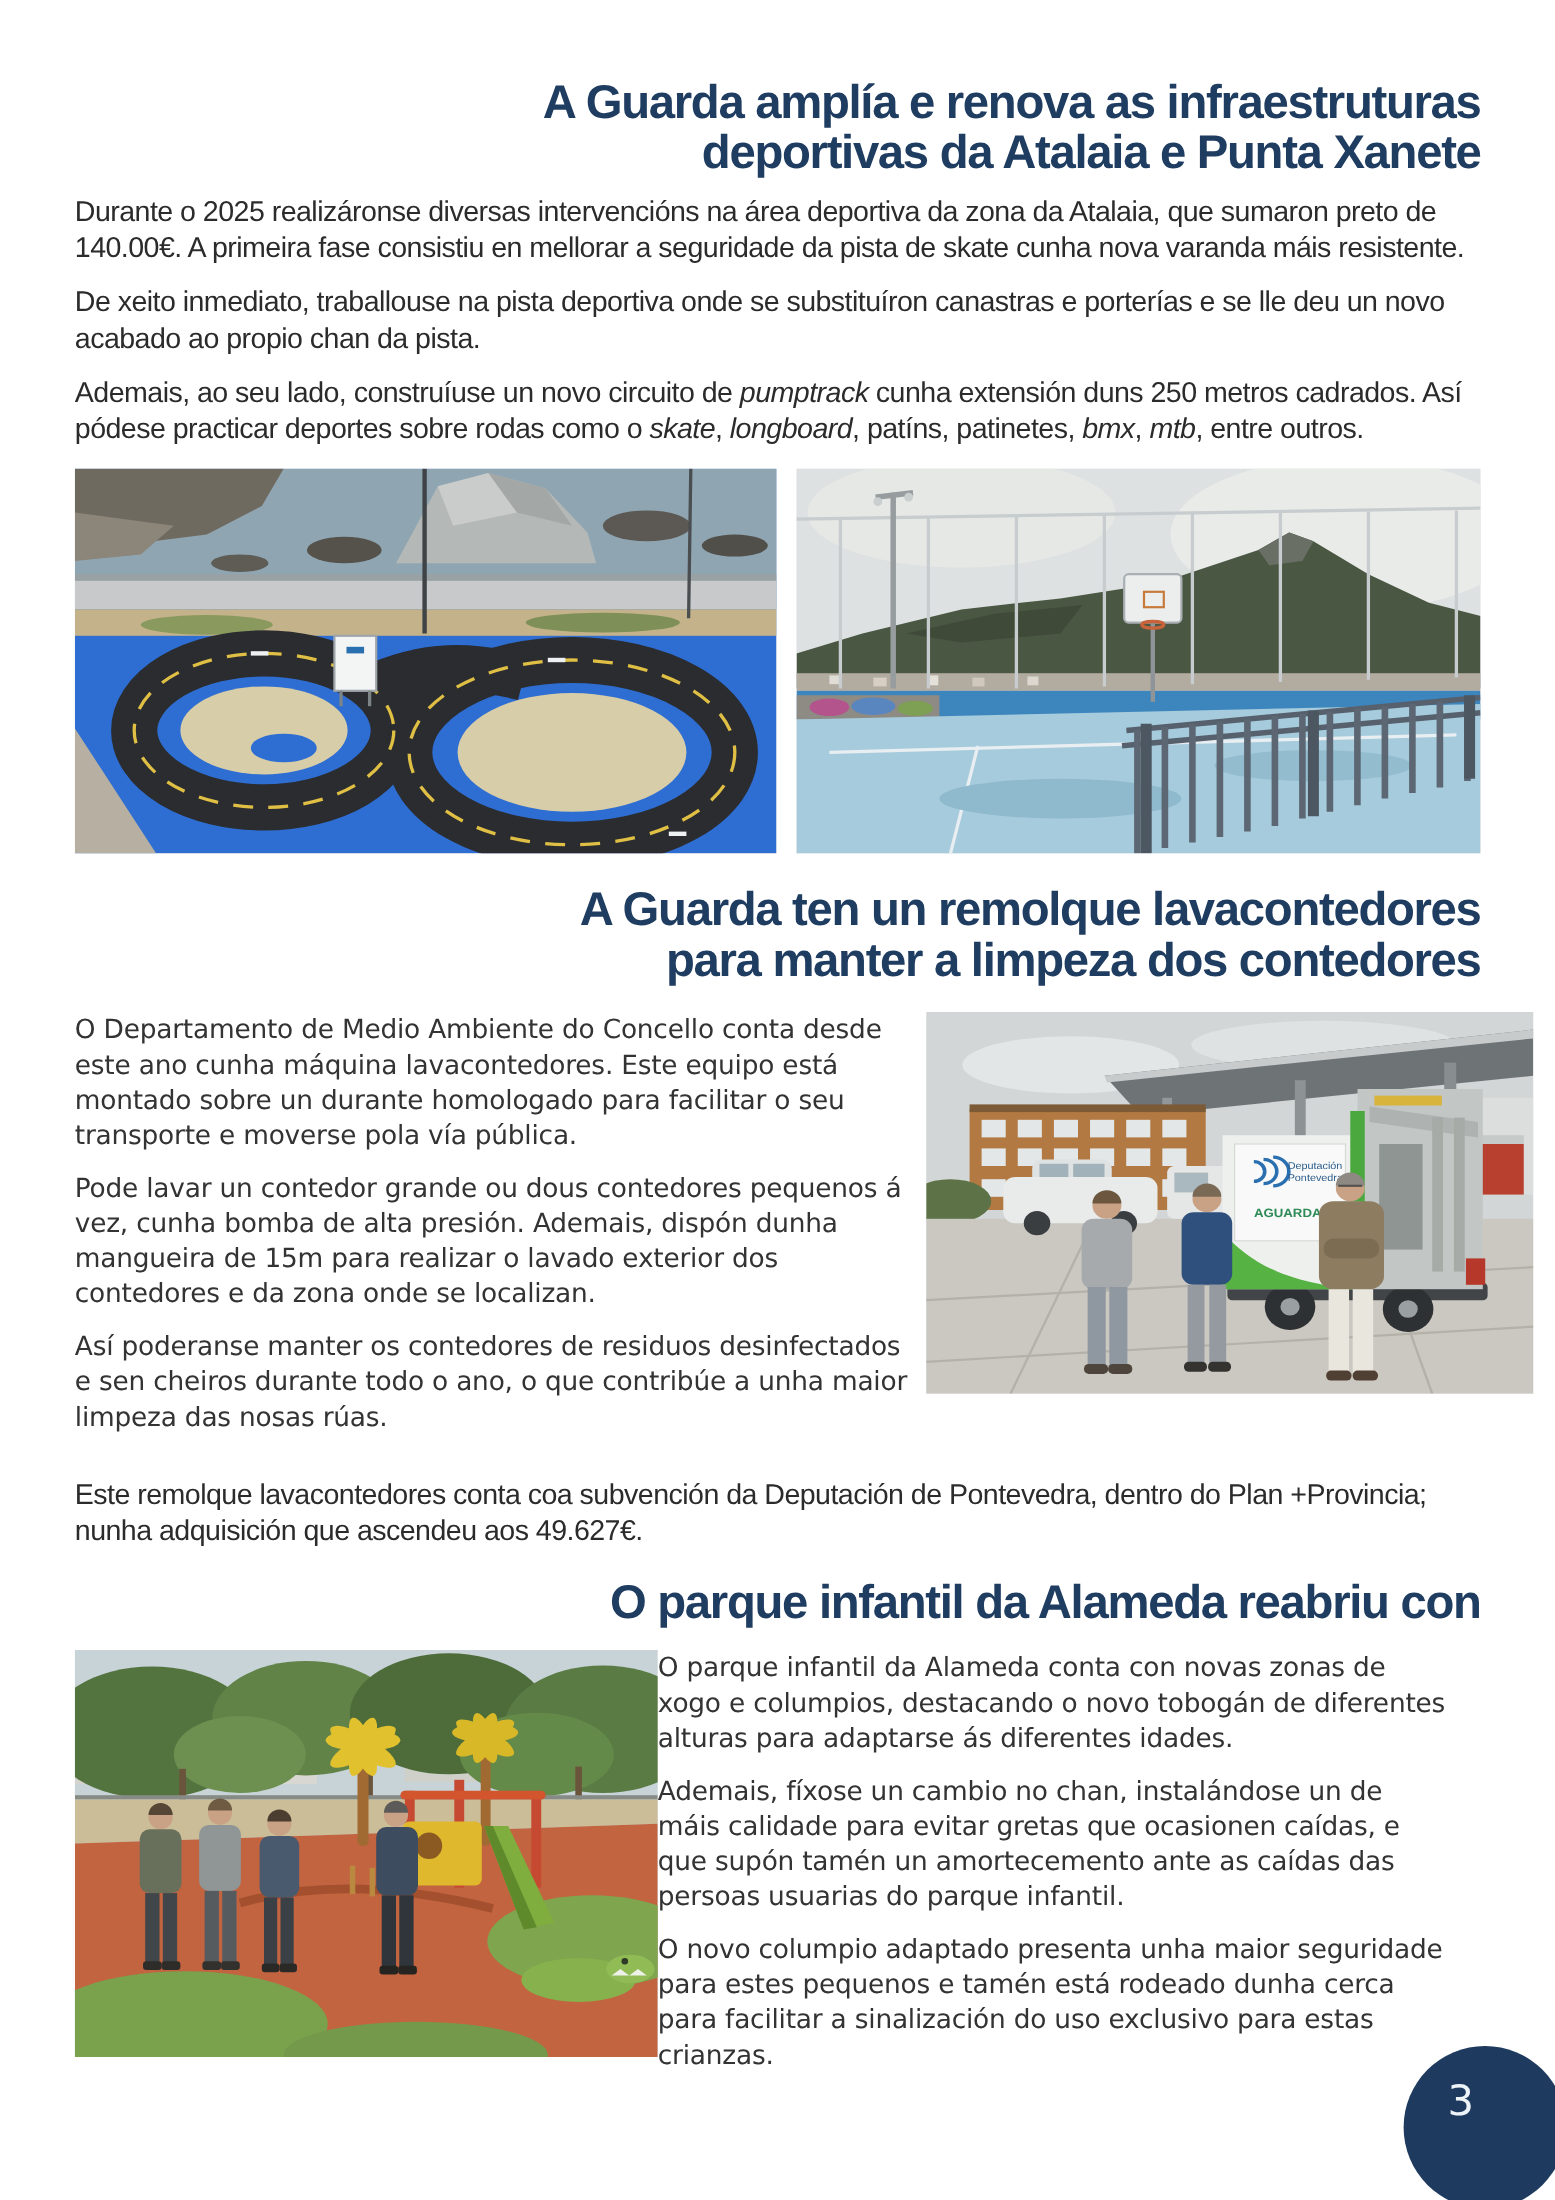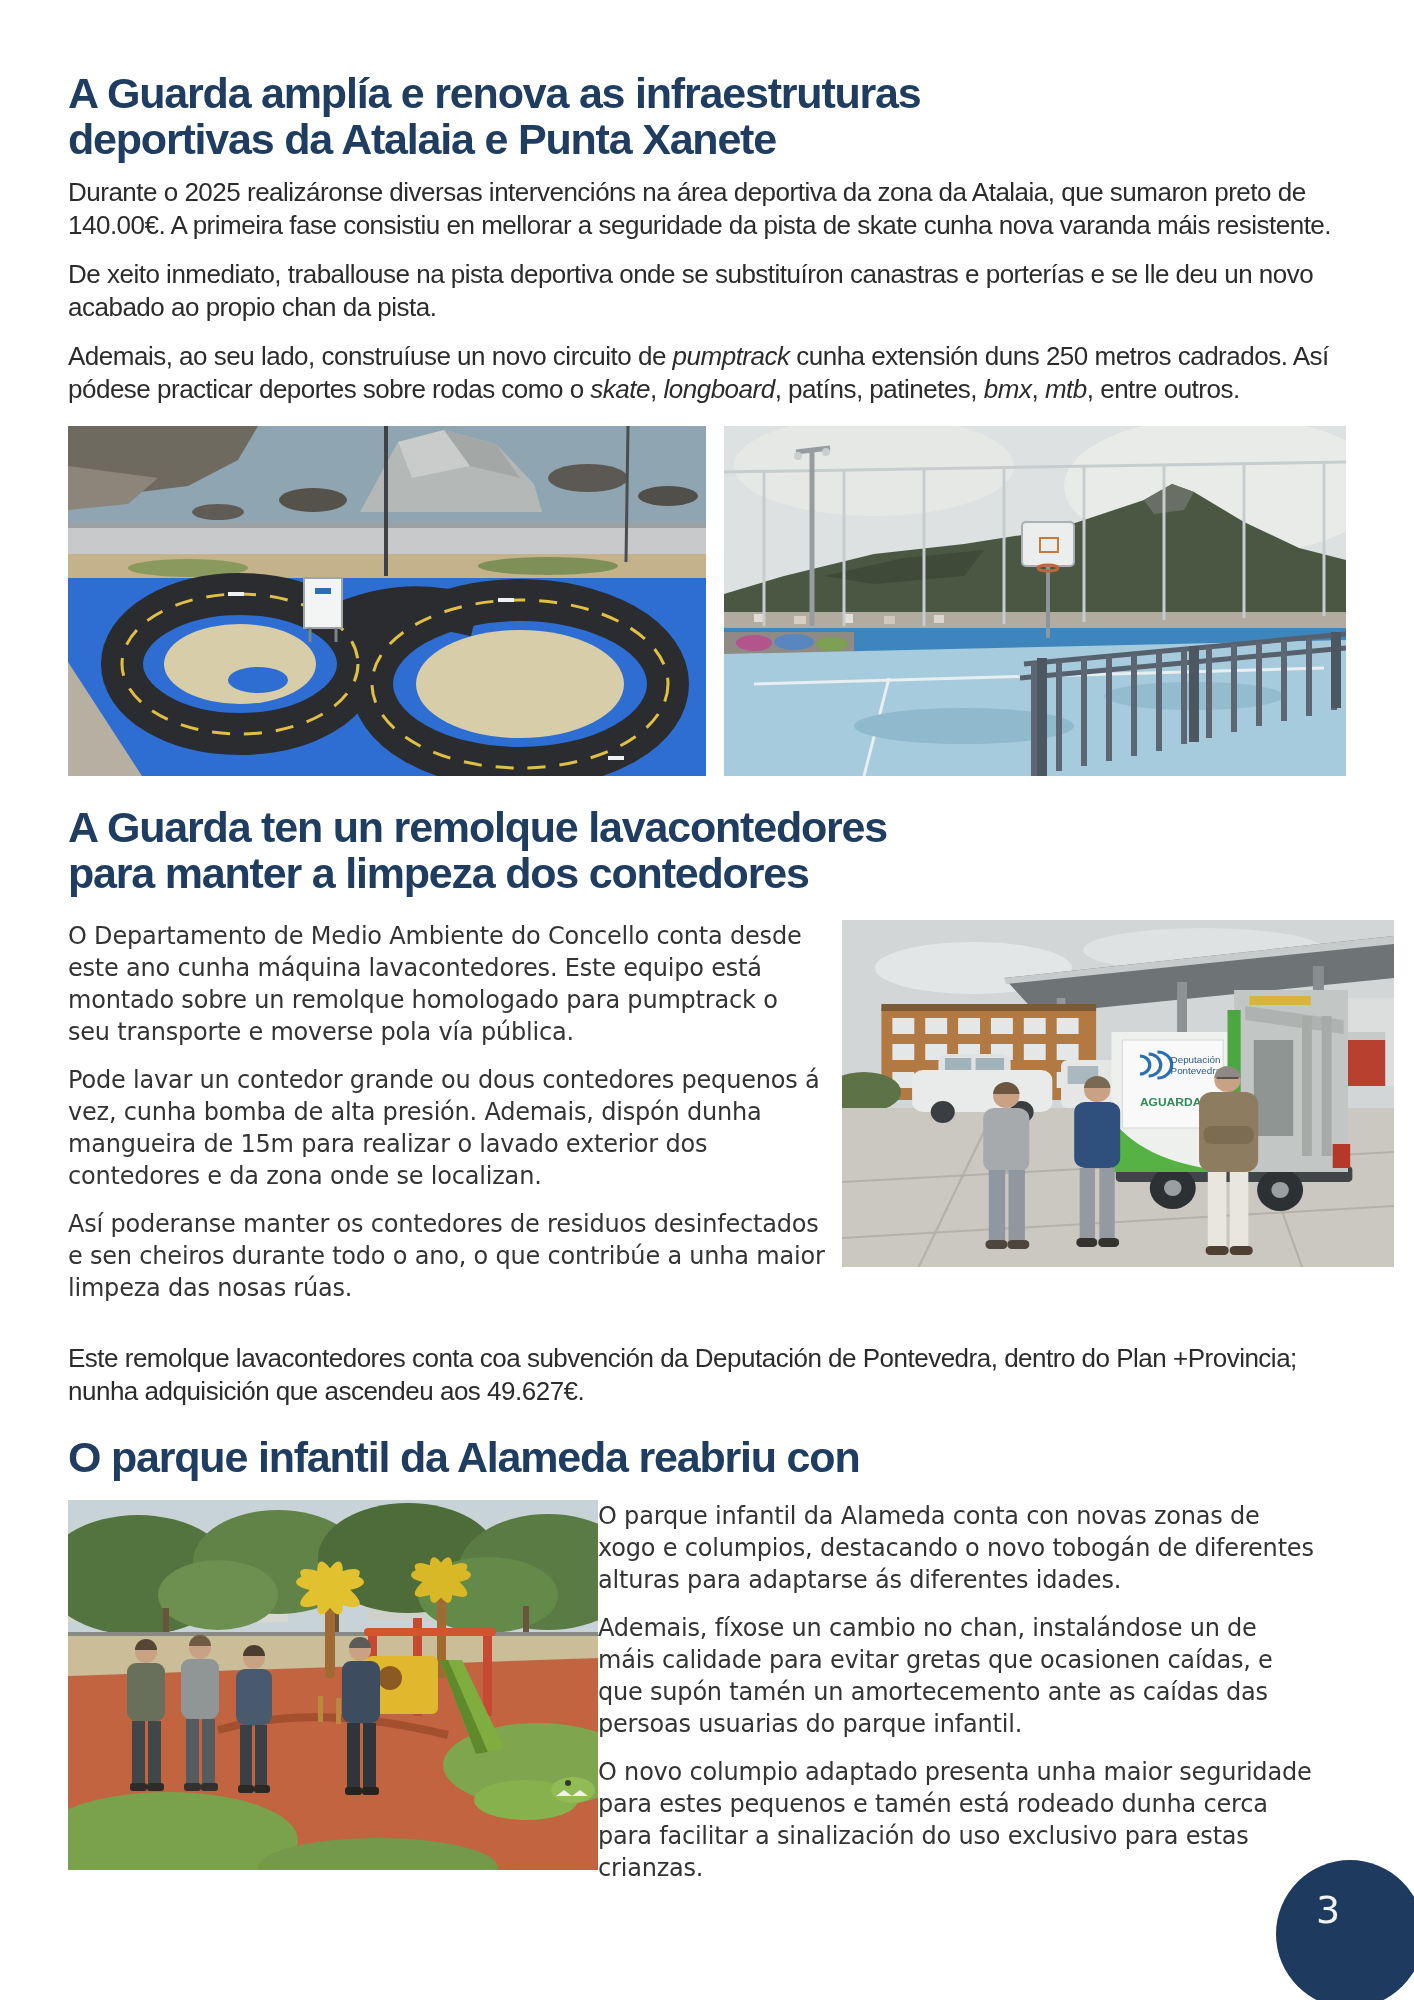--- a/index.html
+++ b/index.html
@@ -15,21 +15,21 @@
   }
   .headline{
     font-family:"Liberation Sans",sans-serif;
     font-weight:700;
     color:#1f3c61;
     font-size:43px;
     line-height:46px;
     letter-spacing:-1.2px;
     margin:0 0 14px 0;
   }
-  .headline div{white-space:nowrap;}
+  .headline div{white-space:nowrap;text-align:right;}
   p{margin:0 0 16px 0;}
   .cond{
     font-family:"Liberation Sans",sans-serif;
     font-size:26px;
     line-height:33px;
     letter-spacing:-0.5px;
     color:#2b2b2b;
   }
   .round{
     font-family:"DejaVu Sans",sans-serif;
@@ -193,21 +193,21 @@
   </section>
 
   <section class="section2">
     <h1 class="headline">
       <div>A Guarda ten un remolque lavacontedores</div>
       <div>para manter a limpeza dos contedores</div>
     </h1>
 
     <div class="media-row">
       <div class="col-text2">
-        <p class="round">O Departamento de Medio Ambiente do Concello conta desde este ano cunha máquina lavacontedores. Este equipo está montado sobre un remolque homologado para pumptrack o seu transporte e moverse pola vía pública.</p>
+        <p class="round">O Departamento de Medio Ambiente do Concello conta desde este ano cunha máquina lavacontedores. Este equipo está montado sobre un durante homologado para facilitar o seu transporte e moverse pola vía pública.</p>
         <p class="round">Pode lavar un contedor grande ou dous contedores pequenos á vez, cunha bomba de alta presión. Ademais, dispón dunha mangueira de 15m para realizar o lavado exterior dos contedores e da zona onde se localizan.</p>
         <p class="round">Así poderanse manter os contedores de residuos desinfectados e sen cheiros durante todo o ano, o que contribúe a unha maior limpeza das nosas rúas.</p>
       </div>
 
       <figure class="ph-truck">
         <svg viewBox="0 0 504 347" preserveAspectRatio="none">
           <rect width="504" height="347" fill="#d2d6d7"></rect>
           <ellipse cx="120" cy="48" rx="90" ry="26" fill="#e3e6e6"></ellipse>
           <ellipse cx="330" cy="30" rx="110" ry="22" fill="#dfe2e2"></ellipse>
           <polygon points="148,58 504,16 504,58 178,94" fill="#6e7376"></polygon>

